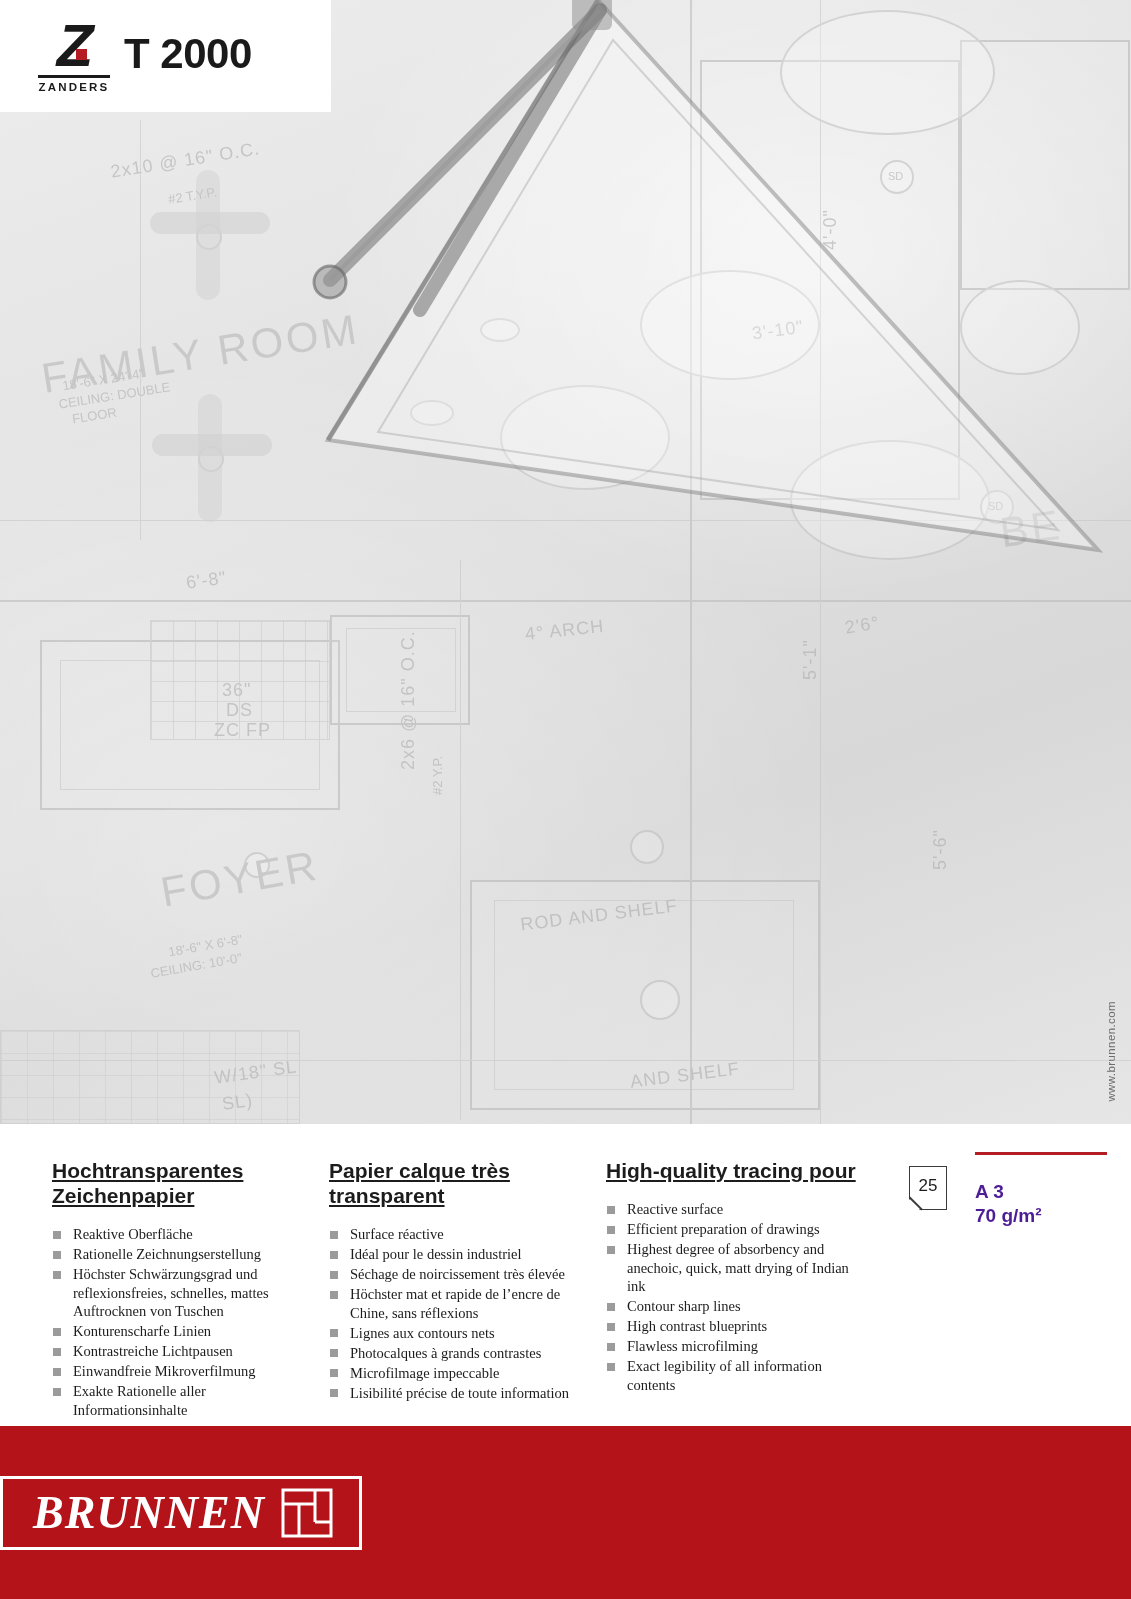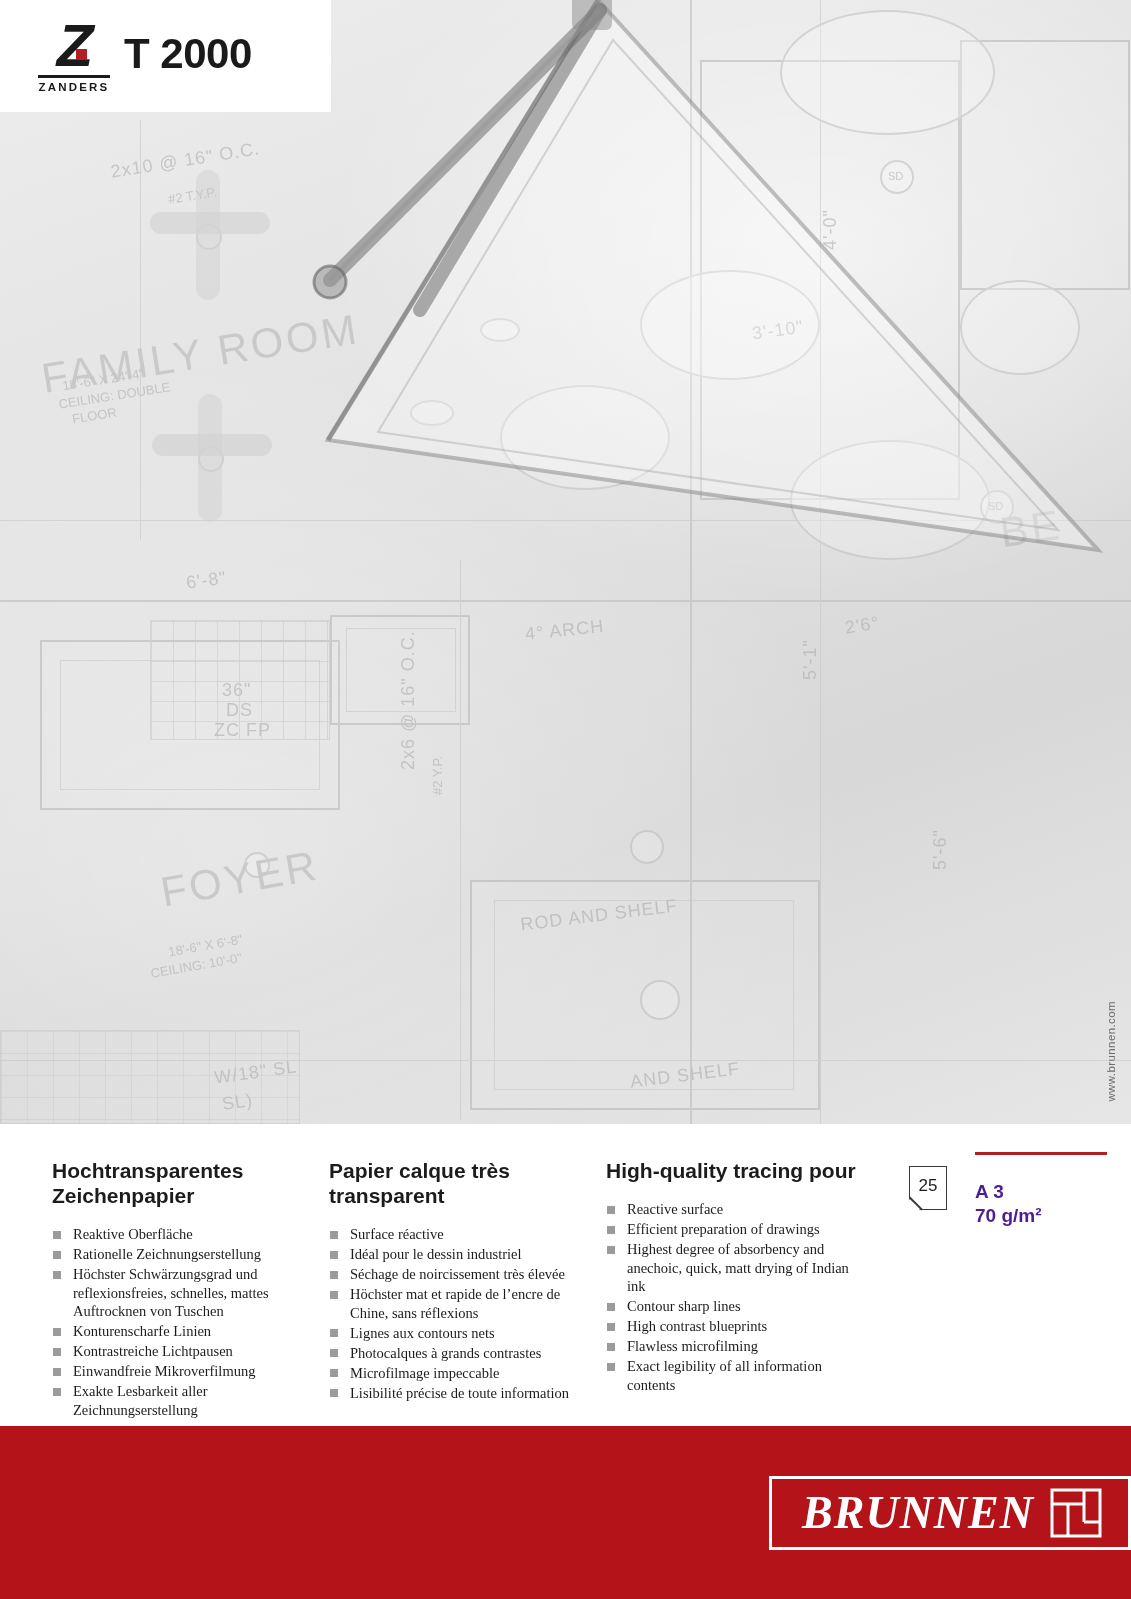--- a/index.html
+++ b/index.html
@@ -164,20 +164,21 @@
     display: flex;
     gap: 0;
   }
   .col { width: 277px; padding-right: 22px; }
   .col h2 {
     font-size: 21px;
     font-weight: 700;
     color: #1c1c1c;
     line-height: 25px;
     margin-bottom: 17px;
+    text-decoration: underline;
   }
   ul.features { list-style: none; font-family: Liberation Serif, serif; }
   ul.features li {
     position: relative;
     padding-left: 21px;
     font-size: 14.5px;
     line-height: 18.5px;
     color: #1c1c1c;
     margin-bottom: 1.5px;
   }
@@ -240,21 +241,21 @@
   }
 
   
   .footer {
     position: absolute;
     left: 0; top: 1426px;
     width: 1131px; height: 173px;
     background: #b31319;
     display: flex;
     align-items: center;
-    justify-content: flex-end;
+    justify-content: flex-start;
   }
   .brunnen {
     border: 3px solid #ffffff;
     padding: 10px 26px 10px 30px;
     display: flex;
     align-items: center;
     gap: 16px;
     height: 74px;
   }
   .brunnen-word {
@@ -399,21 +400,21 @@
 
       <div class="col">
         <h2>Hochtransparentes Zeichenpapier</h2>
         <ul class="features">
           <li><span class="bullet"></span><span>Reaktive Oberfläche</span></li>
           <li><span class="bullet"></span><span>Rationelle Zeichnungserstellung</span></li>
           <li><span class="bullet"></span><span>Höchster Schwärzungsgrad und reflexionsfreies, schnelles, mattes Auftrocknen von Tuschen</span></li>
           <li><span class="bullet"></span><span>Konturenscharfe Linien</span></li>
           <li><span class="bullet"></span><span>Kontrastreiche Lichtpausen</span></li>
           <li><span class="bullet"></span><span>Einwandfreie Mikroverfilmung</span></li>
-          <li><span class="bullet"></span><span>Exakte Lesbarkeit aller Zeichnungserstellung</span></li>
+          <li><span class="bullet"></span><span>Exakte Rationelle aller Informationsinhalte</span></li>
         </ul>
       </div>
 
       <div class="col">
         <h2>Papier calque très transparent</h2>
         <ul class="features">
           <li><span class="bullet"></span><span>Surface réactive</span></li>
           <li><span class="bullet"></span><span>Idéal pour le dessin industriel</span></li>
           <li><span class="bullet"></span><span>Séchage de noircissement très élevée</span></li>
           <li><span class="bullet"></span><span>Höchster mat et rapide de l’encre de Chine, sans réflexions</span></li>

